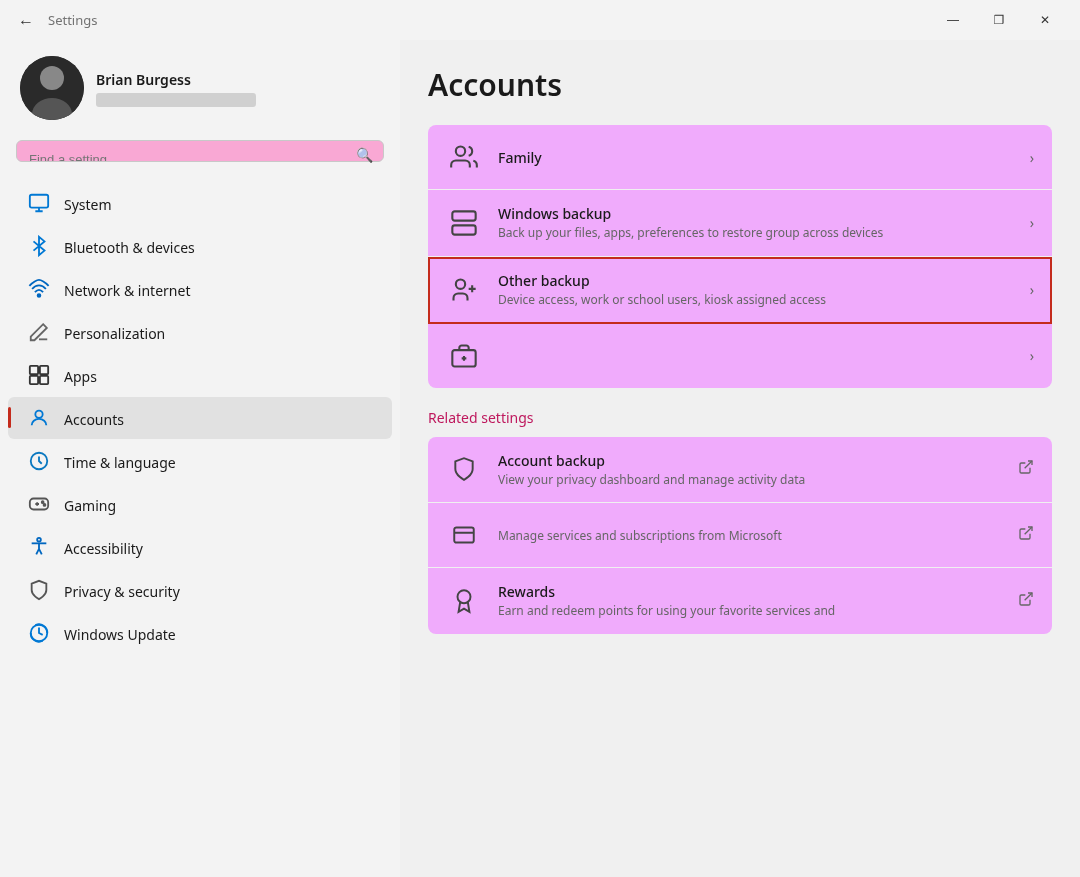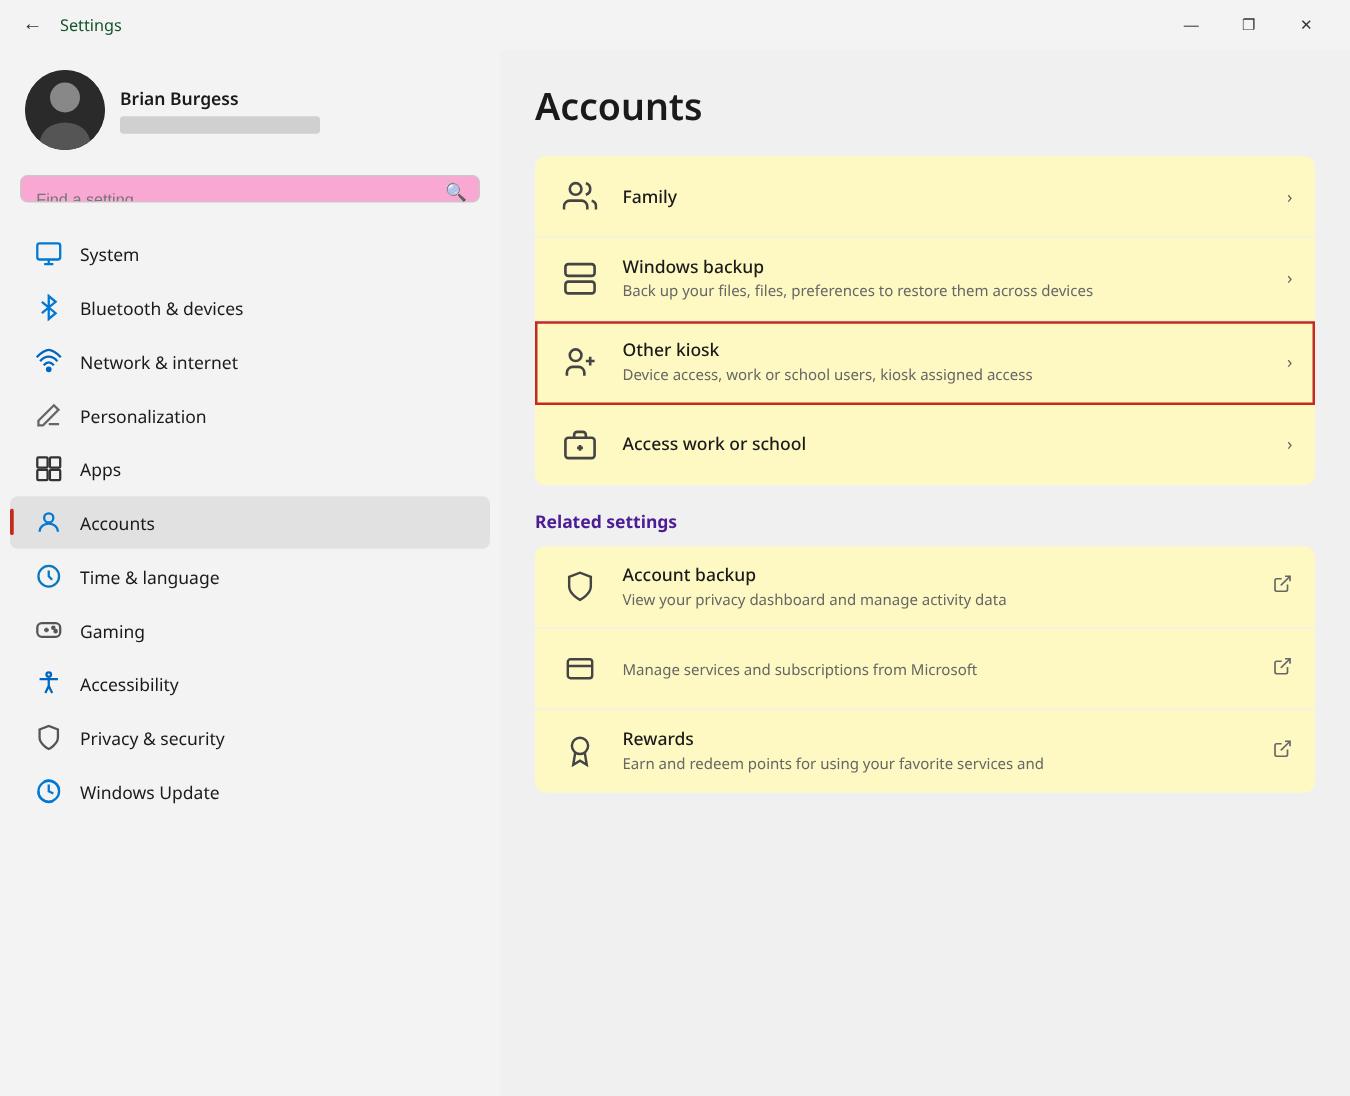--- a/index.html
+++ b/index.html
@@ -26,21 +26,21 @@
       border-radius: 4px;
       border: none;
       background: transparent;
       cursor: pointer;
       display: flex; align-items: center; justify-content: center;
       font-size: 16px;
       color: #333;
     }
     .titlebar-title {
       font-size: 13px;
-      color: #14532d;
+      color: #737373;
       flex: 1;
     }
     .titlebar-controls {
       display: flex;
       gap: 0;
     }
     .titlebar-btn {
       width: 46px; height: 32px;
       border: none;
       background: transparent;
@@ -160,21 +160,21 @@
       padding: 24px 28px;
     }
     .page-title {
       font-size: 30px;
       font-weight: 600;
       color: #1a1a1a;
       margin-bottom: 20px;
     }
 
     .settings-card {
-      background: #fef9c3;
+      background: #f0abfc;
       border-radius: 8px;
       margin-bottom: 6px;
       overflow: hidden;
     }
     .settings-item {
       display: flex;
       align-items: center;
       gap: 16px;
       padding: 14px 18px;
       cursor: pointer;
@@ -211,22 +211,22 @@
       flex-shrink: 0;
     }
     .item-external {
       color: #666;
       font-size: 13px;
       flex-shrink: 0;
     }
 
     .section-title {
       font-size: 14px;
-      font-weight: 700;
-      color: #4c1d95;
+      font-weight: 400;
+      color: #be185d;
       margin: 20px 0 10px 0;
     }
 
     
     .content::-webkit-scrollbar { width: 8px; }
     .content::-webkit-scrollbar-track { background: transparent; }
     .content::-webkit-scrollbar-thumb { background: #c0c0c0; border-radius: 4px; }
 
     .sidebar::-webkit-scrollbar { width: 6px; }
     .sidebar::-webkit-scrollbar-track { background: transparent; }
@@ -403,50 +403,49 @@
         <div class="settings-item">
     <div class="item-icon">
             <svg width="28" height="28" viewBox="0 0 24 24" fill="none" stroke="#444" stroke-width="1.8">
               <rect x="2" y="2" width="20" height="8" rx="2"></rect>
               <rect x="2" y="14" width="20" height="8" rx="2"></rect>
               <path d="M6 6h.01M6 18h.01"></path>
             </svg>
           </div>
     <div class="item-text">
       <div class="item-title">Windows backup</div>
-      <div class="item-desc">Back up your files, files, preferences to restore them across devices</div>
+      <div class="item-desc">Back up your files, apps, preferences to restore group across devices</div>
     </div>
     <span class="item-chevron">›</span>
   </div>
         <div class="settings-item highlighted">
     <div class="item-icon">
             <svg width="28" height="28" viewBox="0 0 24 24" fill="none" stroke="#444" stroke-width="1.8">
               <circle cx="9" cy="7" r="4"></circle>
               <path d="M3 21v-2a4 4 0 0 1 4-4h4a4 4 0 0 1 4 4v2"></path>
               <line x1="19" y1="8" x2="19" y2="14"></line>
               <line x1="22" y1="11" x2="16" y2="11"></line>
             </svg>
           </div>
     <div class="item-text">
-      <div class="item-title">Other kiosk</div>
+      <div class="item-title">Other backup</div>
       <div class="item-desc">Device access, work or school users, kiosk assigned access</div>
     </div>
     <span class="item-chevron">›</span>
   </div>
         <div class="settings-item">
     <div class="item-icon">
             <svg width="28" height="28" viewBox="0 0 24 24" fill="none" stroke="#444" stroke-width="1.8">
               <rect x="2" y="7" width="20" height="14" rx="2"></rect>
               <path d="M16 7V5a2 2 0 0 0-2-2h-4a2 2 0 0 0-2 2v2"></path>
               <line x1="12" y1="12" x2="12" y2="16"></line>
               <line x1="10" y1="14" x2="14" y2="14"></line>
             </svg>
           </div>
     <div class="item-text">
-      <div class="item-title">Access work or school</div>
     </div>
     <span class="item-chevron">›</span>
   </div>
       </div>
 
     <div class="section-title">Related settings</div>
     <div class="settings-card" id="related-items-container">
         <div class="settings-item">
     <div class="item-icon">
             <svg width="26" height="26" viewBox="0 0 24 24" fill="none" stroke="#444" stroke-width="1.8">

